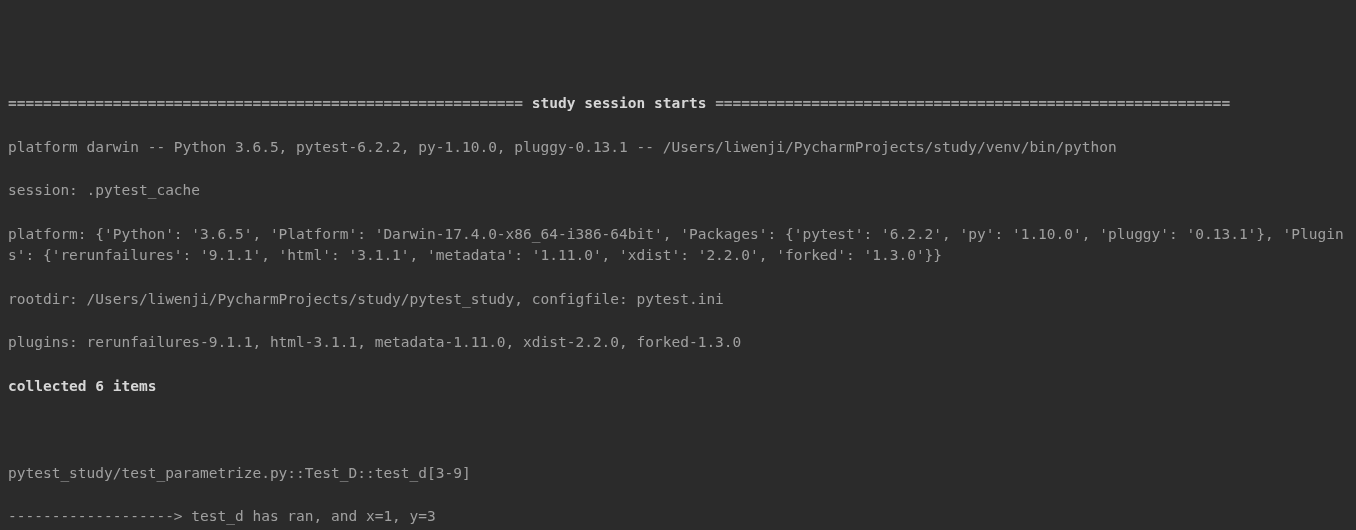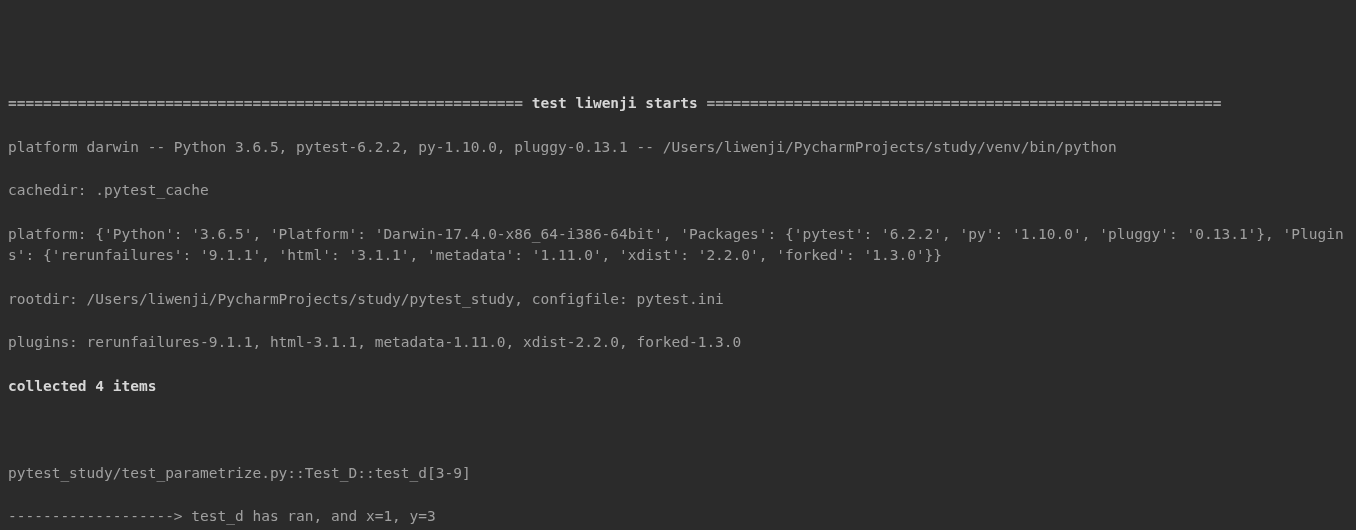--- a/index.html
+++ b/index.html
@@ -18,27 +18,27 @@
   }
   .bold-white { color: #d6d6d6; font-weight: bold; }
   .line { display: block; }
   .rule { color: #a0a0a0; }
 </style>
 </head>
 <body>
 
 
 
-<span class="line"><span class="bold-white rule">=========================================================== </span><span class="bold-white">test liwenji starts</span><span class="bold-white rule"> ===========================================================</span></span>
+<span class="line"><span class="bold-white rule">=========================================================== </span><span class="bold-white">study session starts</span><span class="bold-white rule"> ===========================================================</span></span>
 <span class="line">platform darwin -- Python 3.6.5, pytest-6.2.2, py-1.10.0, pluggy-0.13.1 -- /Users/liwenji/PycharmProjects/study/venv/bin/python</span>
-<span class="line">cachedir: .pytest_cache</span>
+<span class="line">session: .pytest_cache</span>
 <span class="line">platform: {'Python': '3.6.5', 'Platform': 'Darwin-17.4.0-x86_64-i386-64bit', 'Packages': {'pytest': '6.2.2', 'py': '1.10.0', 'pluggy': '0.13.1'}, 'Plugins': {'rerunfailures': '9.1.1', 'html': '3.1.1', 'metadata': '1.11.0', 'xdist': '2.2.0', 'forked': '1.3.0'}}</span>
 <span class="line">rootdir: /Users/liwenji/PycharmProjects/study/pytest_study, configfile: pytest.ini</span>
 <span class="line">plugins: rerunfailures-9.1.1, html-3.1.1, metadata-1.11.0, xdist-2.2.0, forked-1.3.0</span>
-<span class="line bold-white">collected 4 items</span>
+<span class="line bold-white">collected 6 items</span>
 <span class="line">&nbsp;</span>
 <span class="line">pytest_study/test_parametrize.py::Test_D::test_d[3-9] </span>
 <span class="line">-------------------&gt; test_d has ran, and x=1, y=3</span>
 
 
 
 
 
 
 

